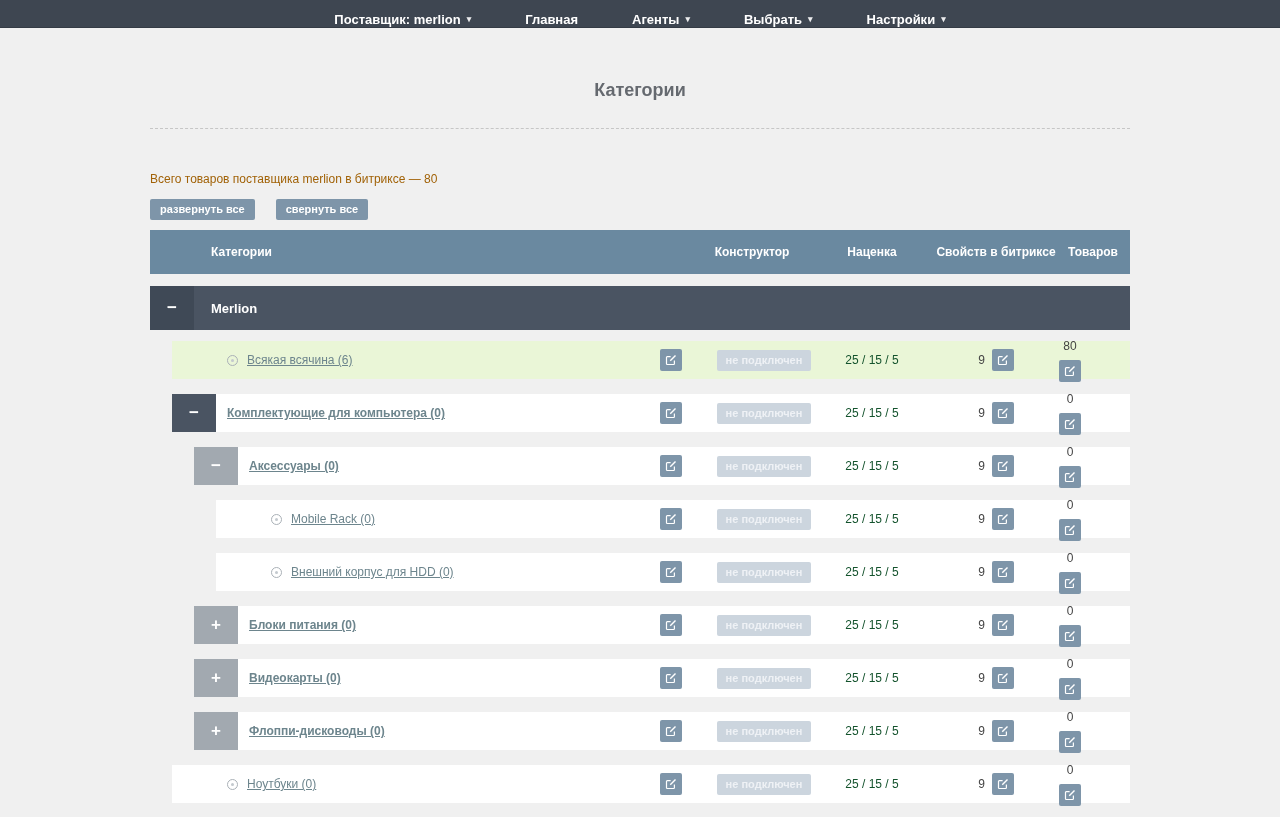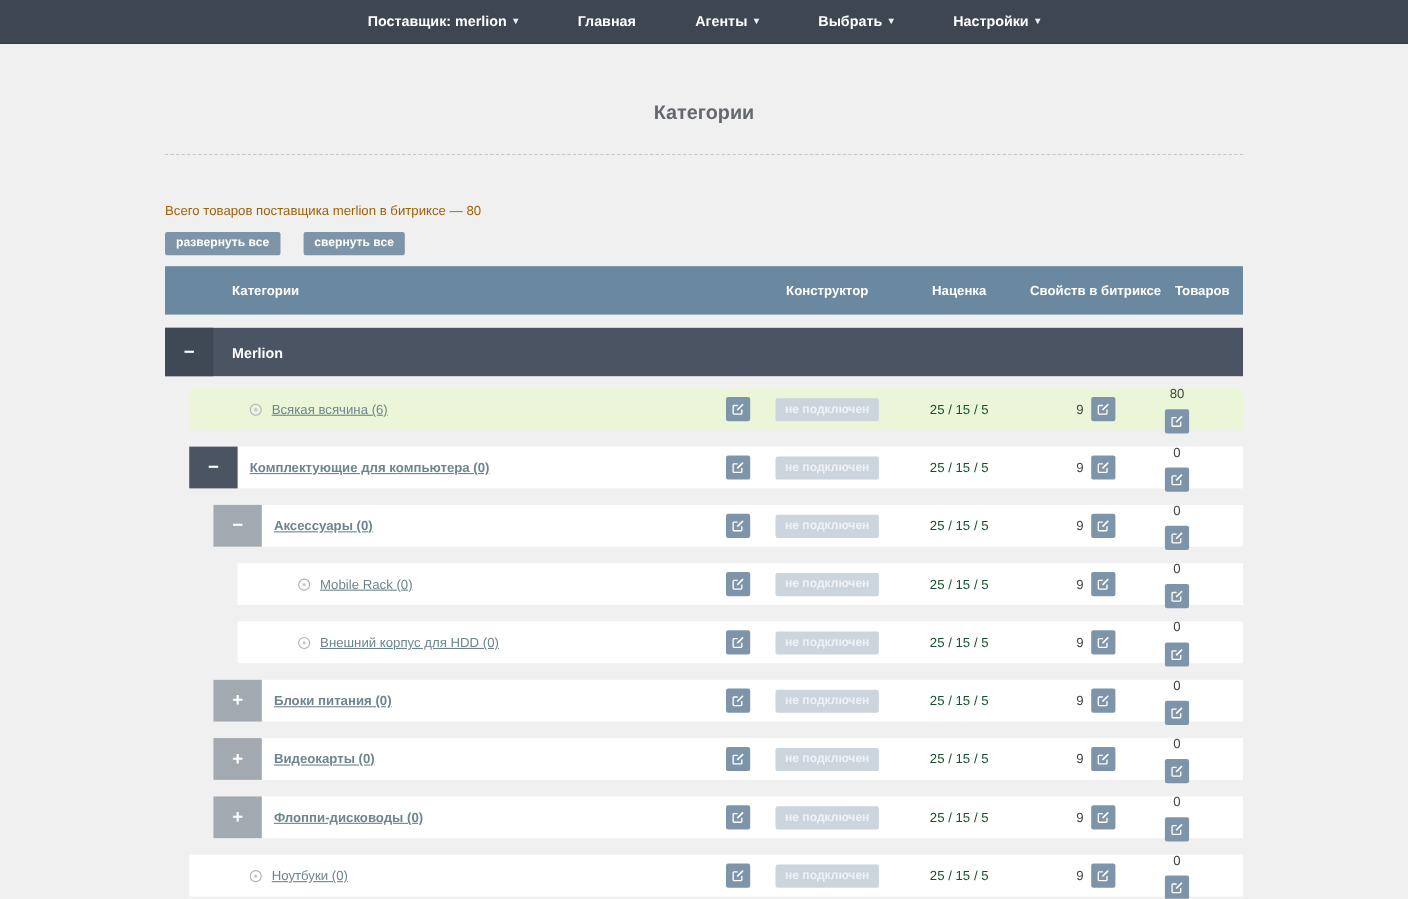--- a/index.html
+++ b/index.html
@@ -1,21 +1,21 @@
 <!DOCTYPE html>
 <html><head>
 <meta charset="utf-8">
 <style>
   * { margin:0; padding:0; box-sizing:border-box; }
   html,body { width:1280px; height:817px; overflow:hidden; }
   body { background:#f0f0f0; font-family:"Liberation Sans", sans-serif; }
 
   
-  .topnav { height:40px; background:#3e4651; border-bottom:1px solid #343b45;
-            display:flex; align-items:center; justify-content:center; gap:54px; }
+  .topnav { height:28px; background:#3e4651; border-bottom:1px solid #343b45;
+            display:flex; align-items:flex-end; justify-content:center; gap:54px; }
   .nav-item { color:#ffffff; font-size:13px; font-weight:bold; display:flex;
               align-items:center; gap:6px; cursor:pointer; white-space:nowrap; }
   .nav-item .caret { font-size:9px; opacity:.9; line-height:1; }
 
   
   .content { width:980px; margin:0 auto; }
   .page-title { text-align:center; color:#65696f; font-size:18px; font-weight:bold; margin-top:52px; }
   .dashed { border:none; border-top:1px dashed #c6c6c6; margin-top:27px; }
   .summary { font-size:12px; color:#a16207; margin-top:43px; }
   .actions { margin-top:13px; display:flex; gap:21px; }
@@ -57,21 +57,21 @@
   .cat-row.has-toggle .row-body { }
   .bullet { width:11px; height:11px; border:1px solid #aab1b7; border-radius:50%;
             position:relative; flex:none; }
   .bullet::after { content:""; position:absolute; left:3px; top:3px; width:3px; height:3px;
                    background:#c3c9ce; border-radius:50%; }
   .cat-link { color:#6d858d; font-size:12px; text-decoration:underline; cursor:pointer; white-space:nowrap; }
   .cat-row.has-toggle .cat-link { font-weight:bold; }
 
   .cell { position:absolute; top:0; bottom:0; display:flex; align-items:center; }
   .cell-edit { right:446px; width:26px; justify-content:center; }
-  .cell-constructor { right:318px; width:120px; justify-content:center;text-align:right; }
+  .cell-constructor { right:306px; width:120px; justify-content:center;text-align:right; }
   .cell-markup { right:208px; width:100px; justify-content:center; color:#14532d; font-size:12px; }
   .cell-props { right:116px; width:70px; justify-content:flex-end; gap:7px; }
   .cell-products { right:20px; width:80px; justify-content:center; gap:7px;flex-direction:column; }
   .count { color:#444; font-size:12px; }
 
   .edit-btn { width:22px; height:22px; background:#7e95a9; border:none; border-radius:2px;
               display:flex; align-items:center; justify-content:center; cursor:pointer;
               padding:0; flex:none; }
   .badge { background:#ccd5de; color:#eef1f5; font-size:11px; font-weight:bold;
            padding:4px 9px 5px; border-radius:2px; white-space:nowrap; }

